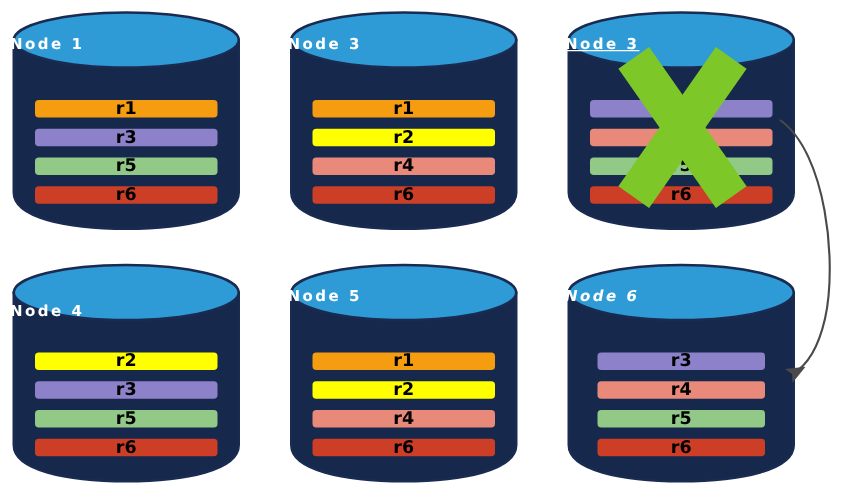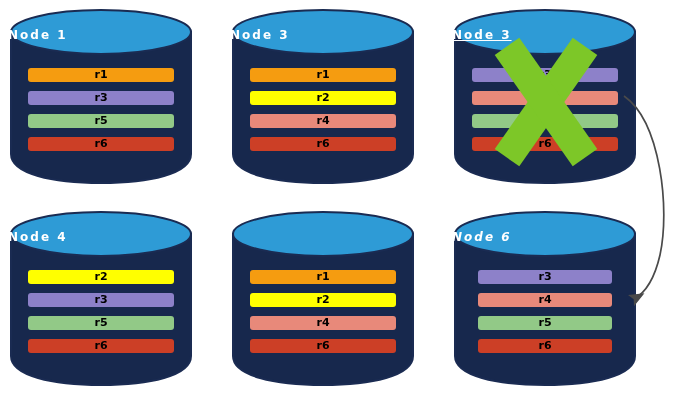--- a/index.html
+++ b/index.html
@@ -47,25 +47,26 @@
     position: absolute;
     left: 0; top: 0;
     width: 186px;
     height: 180px;
   }
   .bar {
     position: absolute;
     height: 14px;
     border-radius: 3px;
     text-align: center;
-    font-size: 11px;
+    font-size: 14px;
     font-weight: bold;
     color: #000000;
     line-height: 14px;
     font-family: "DejaVu Sans", sans-serif;
+    margin-top: 12px;
   }
   .xmark {
     position: absolute;
     left: 0; top: 0;
     width: 186px;
     height: 180px;
     pointer-events: none;
   }
   #arrow-layer {
     position: absolute;
@@ -123,33 +124,34 @@
             <rect x="79" y="28" width="30" height="136" fill="#7dc728" transform="rotate(35 94 96)"></rect>
             <rect x="79" y="28" width="30" height="136" fill="#7dc728" transform="rotate(-35 94 96)"></rect>
           </g>
         </svg>
       </div>
       <div class="node" style="left: 8px; top: 208px;">
         <svg class="node-svg" viewBox="0 0 186 180">
           <path d="M3,26 L3,148 C3,168 45,177 93,177 C141,177 183,168 183,148 L183,26 Z" fill="#17284d" stroke="#1a2b52" stroke-width="2"></path>
           <ellipse cx="93" cy="26" rx="90" ry="22" fill="#2e9bd6" stroke="#1a2b52" stroke-width="2"></ellipse>
         </svg>
-        <div class="node-title" style="color: rgb(255, 255, 255);">Node  4</div>
+        <div class="node-title" style="color: rgb(255, 255, 255); margin-top: 12px;">Node  4</div>
         <div class="bars">
           <div class="bar" style="left: 20px; width: 146px; top: 62px; background: rgb(255, 255, 0); color: rgb(0, 0, 0);">r2</div>
           <div class="bar" style="left: 20px; width: 146px; top: 85px; background: rgb(141, 129, 201); color: rgb(0, 0, 0);">r3</div>
           <div class="bar" style="left: 20px; width: 146px; top: 108px; background: rgb(146, 201, 135); color: rgb(0, 0, 0);">r5</div>
           <div class="bar" style="left: 20px; width: 146px; top: 131px; background: rgb(204, 63, 38); color: rgb(0, 0, 0);">r6</div>
         </div>
       </div>
       <div class="node" style="left: 230px; top: 208px;">
         <svg class="node-svg" viewBox="0 0 186 180">
           <path d="M3,26 L3,148 C3,168 45,177 93,177 C141,177 183,168 183,148 L183,26 Z" fill="#17284d" stroke="#1a2b52" stroke-width="2"></path>
           <ellipse cx="93" cy="26" rx="90" ry="22" fill="#2e9bd6" stroke="#1a2b52" stroke-width="2"></ellipse>
         </svg>
+        <div class="node-title" style="color: rgb(255, 255, 255);">Node  5</div>
         <div class="bars">
           <div class="bar" style="left: 20px; width: 146px; top: 62px; background: rgb(245, 156, 16); color: rgb(0, 0, 0);">r1</div>
           <div class="bar" style="left: 20px; width: 146px; top: 85px; background: rgb(255, 255, 0); color: rgb(0, 0, 0);">r2</div>
           <div class="bar" style="left: 20px; width: 146px; top: 108px; background: rgb(232, 137, 122); color: rgb(0, 0, 0);">r4</div>
           <div class="bar" style="left: 20px; width: 146px; top: 131px; background: rgb(204, 63, 38); color: rgb(0, 0, 0);">r6</div>
         </div>
       </div>
       <div class="node" style="left: 452px; top: 208px;">
         <svg class="node-svg" viewBox="0 0 186 180">
           <path d="M3,26 L3,148 C3,168 45,177 93,177 C141,177 183,168 183,148 L183,26 Z" fill="#17284d" stroke="#1a2b52" stroke-width="2"></path>

